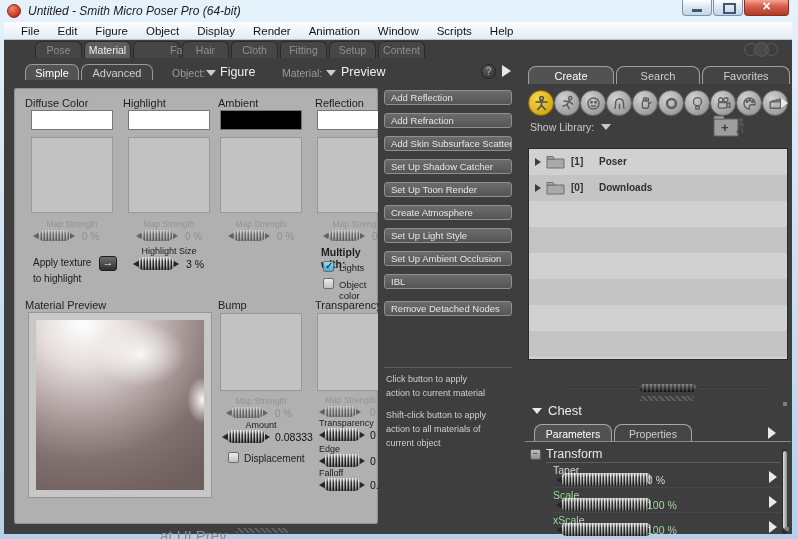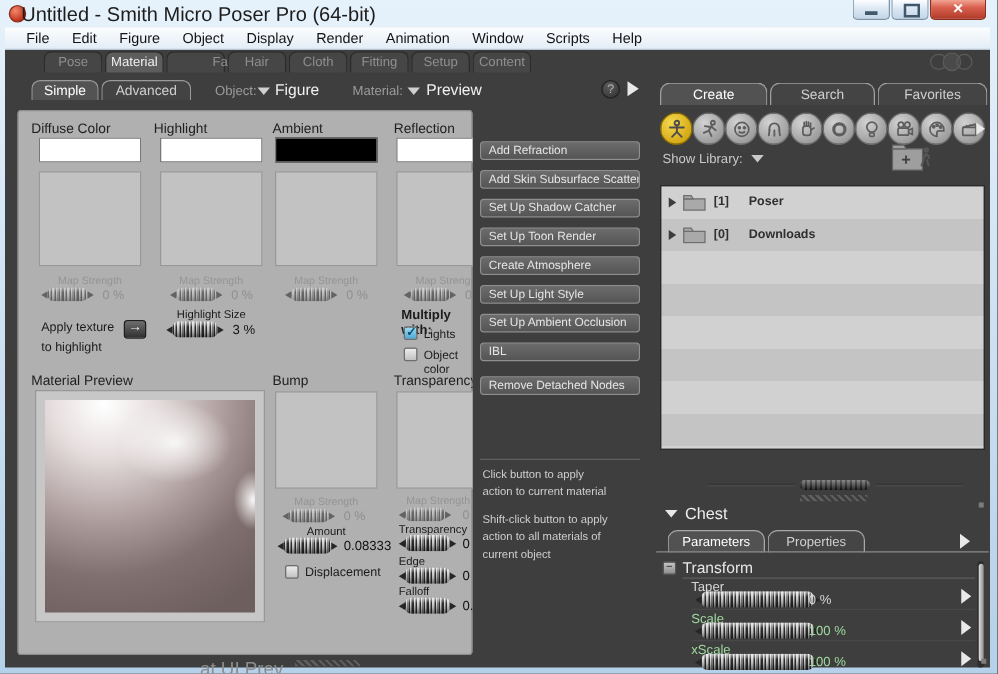--- a/index.html
+++ b/index.html
@@ -3,21 +3,21 @@
 <meta charset="utf-8">
 <style>
   html,body{margin:0;padding:0;background:#666;}
   #app{position:relative;width:798px;height:539px;overflow:hidden;
        font-family:"Liberation Sans",sans-serif;
        background:linear-gradient(180deg,#e6f2fb 0%,#cfe2f3 45%,#b5d0e9 100%);}
   
   .titlebar{position:absolute;left:0;top:0;width:798px;height:22px;}
   .app-icon{position:absolute;left:7px;top:4px;width:14px;height:14px;border-radius:50%;
             background:radial-gradient(circle at 35% 30%,#f08a6a,#c2351f 70%,#7e1407);border:1px solid #8a2a18;box-sizing:border-box;}
-  .title-text{position:absolute;left:17px;top:4px;font-size:16px;color:#1c1c1c;}
+  .title-text{position:absolute;left:28px;top:4px;font-size:12px;color:#1c1c1c;font-style:italic;}
   .wc{position:absolute;top:0;height:16px;border:1px solid #7d93a8;border-top:none;border-radius:0 0 4px 4px;
       background:linear-gradient(180deg,#fdfeff,#dce8f3 45%,#c3d6e8);box-sizing:border-box;}
   .wc-min{right:86px;width:30px;}
   .wc-max{right:55px;width:30px;}
   .wc-close{right:9px;width:45px;background:linear-gradient(180deg,#f2a493,#d9604f 40%,#b03a28);border-color:#8d2f1f;}
   .wc-min::before{content:"";position:absolute;left:9px;bottom:3px;width:10px;height:3px;background:#41576b;}
   .wc-max::before{content:"";position:absolute;left:9px;top:3px;width:9px;height:7px;border:2px solid #41576b;}
   .wc-close::before{content:"\00D7";position:absolute;left:0;right:0;top:-2px;text-align:center;color:#fff;font-size:14px;font-weight:bold;}
   .menubar{position:absolute;left:4px;top:22px;width:788px;height:18px;
            background:linear-gradient(180deg,#fcfdfe,#e3edf6);border-bottom:1px solid #b6c5d3;
@@ -267,20 +267,21 @@
         <span class="ribs"></span>
       </span>
     <span class="dvald" style="left:55px;top:367px;">0</span>
     <span class="dlabel" style="left:4px;top:380px;text-align:left;">Falloff</span>
     <span class="dial big" style="left:4px;top:390px;width:46px;">
         <span class="ribs"></span>
       </span>
     <span class="dvald" style="left:55px;top:391px;">0.</span>
   </div>
 
+  <div class="actbtn" style="top:90px;">Add Reflection</div>
   <div class="actbtn" style="top:113px;">Add Refraction</div>
   <div class="actbtn" style="top:136px;">Add Skin Subsurface Scattering</div>
   <div class="actbtn" style="top:159px;">Set Up Shadow Catcher</div>
   <div class="actbtn" style="top:182px;">Set Up Toon Render</div>
   <div class="actbtn" style="top:205px;">Create Atmosphere</div>
   <div class="actbtn" style="top:228px;">Set Up Light Style</div>
   <div class="actbtn" style="top:251px;">Set Up Ambient Occlusion</div>
   <div class="actbtn" style="top:301px;">Remove Detached Nodes</div>
   <div class="actbtn" style="top:274px;">IBL</div>
   <div class="divider-h" style="left:384px;top:367px;width:128px;"></div>

